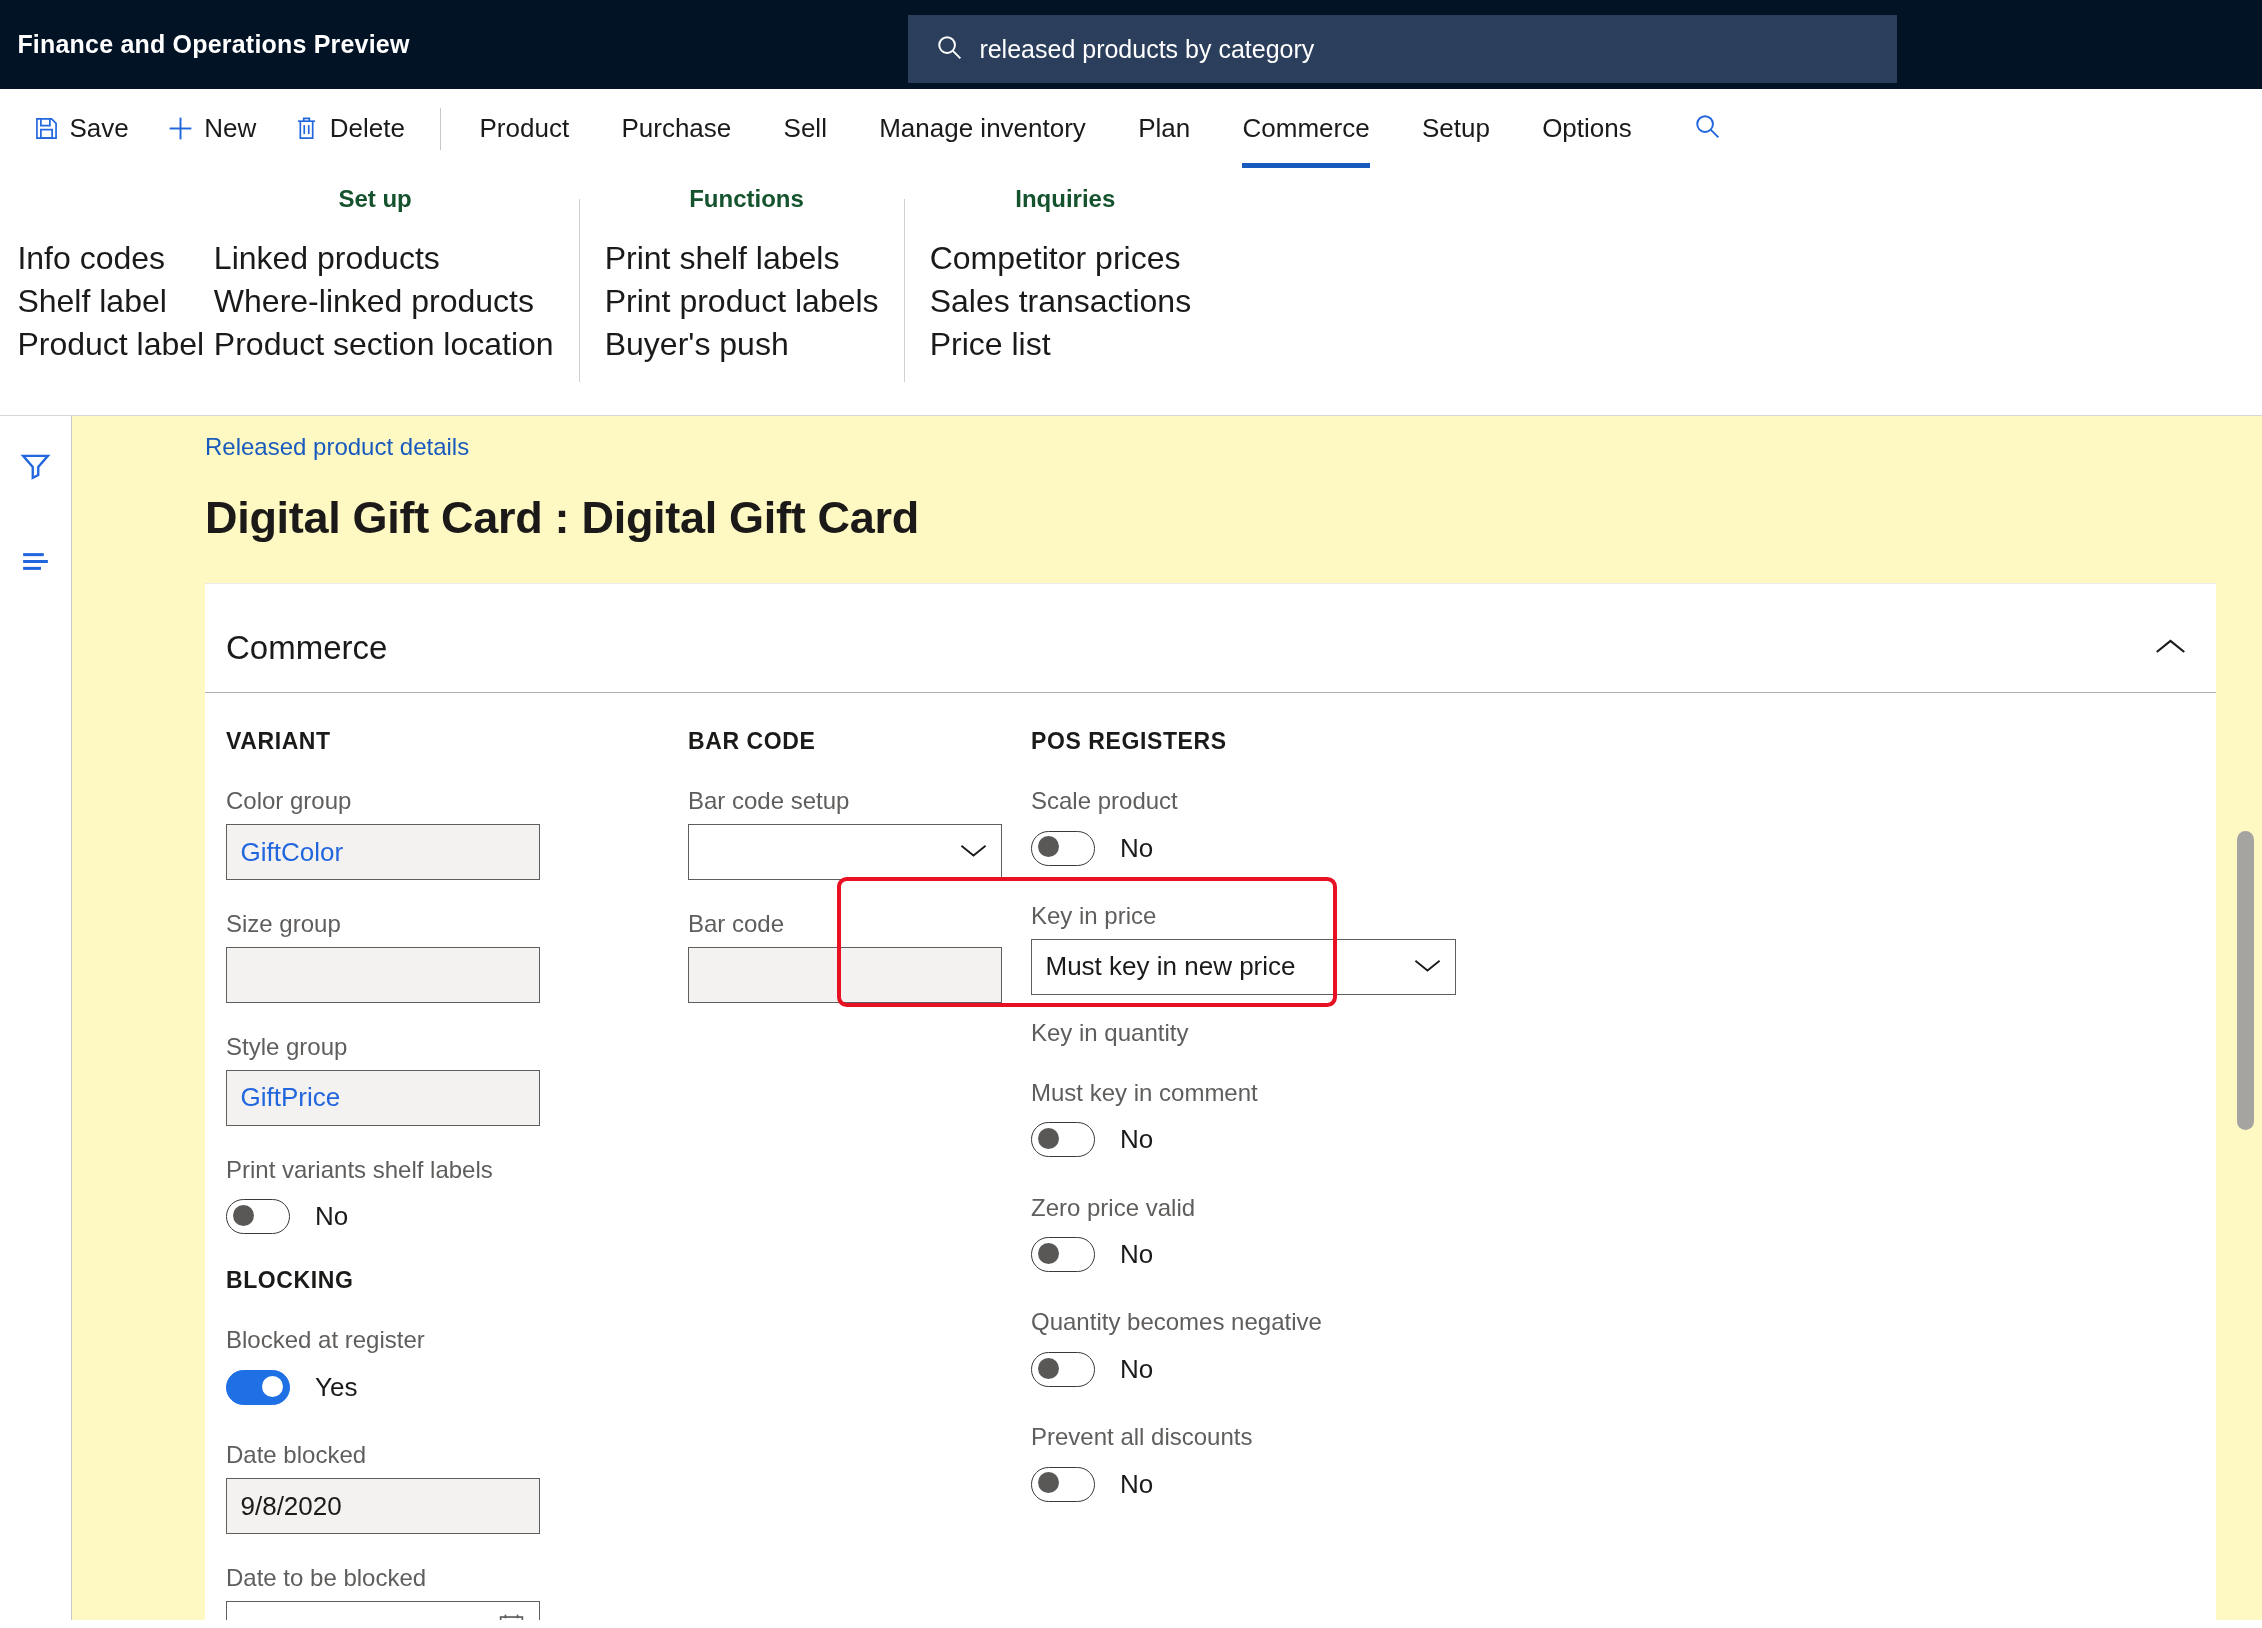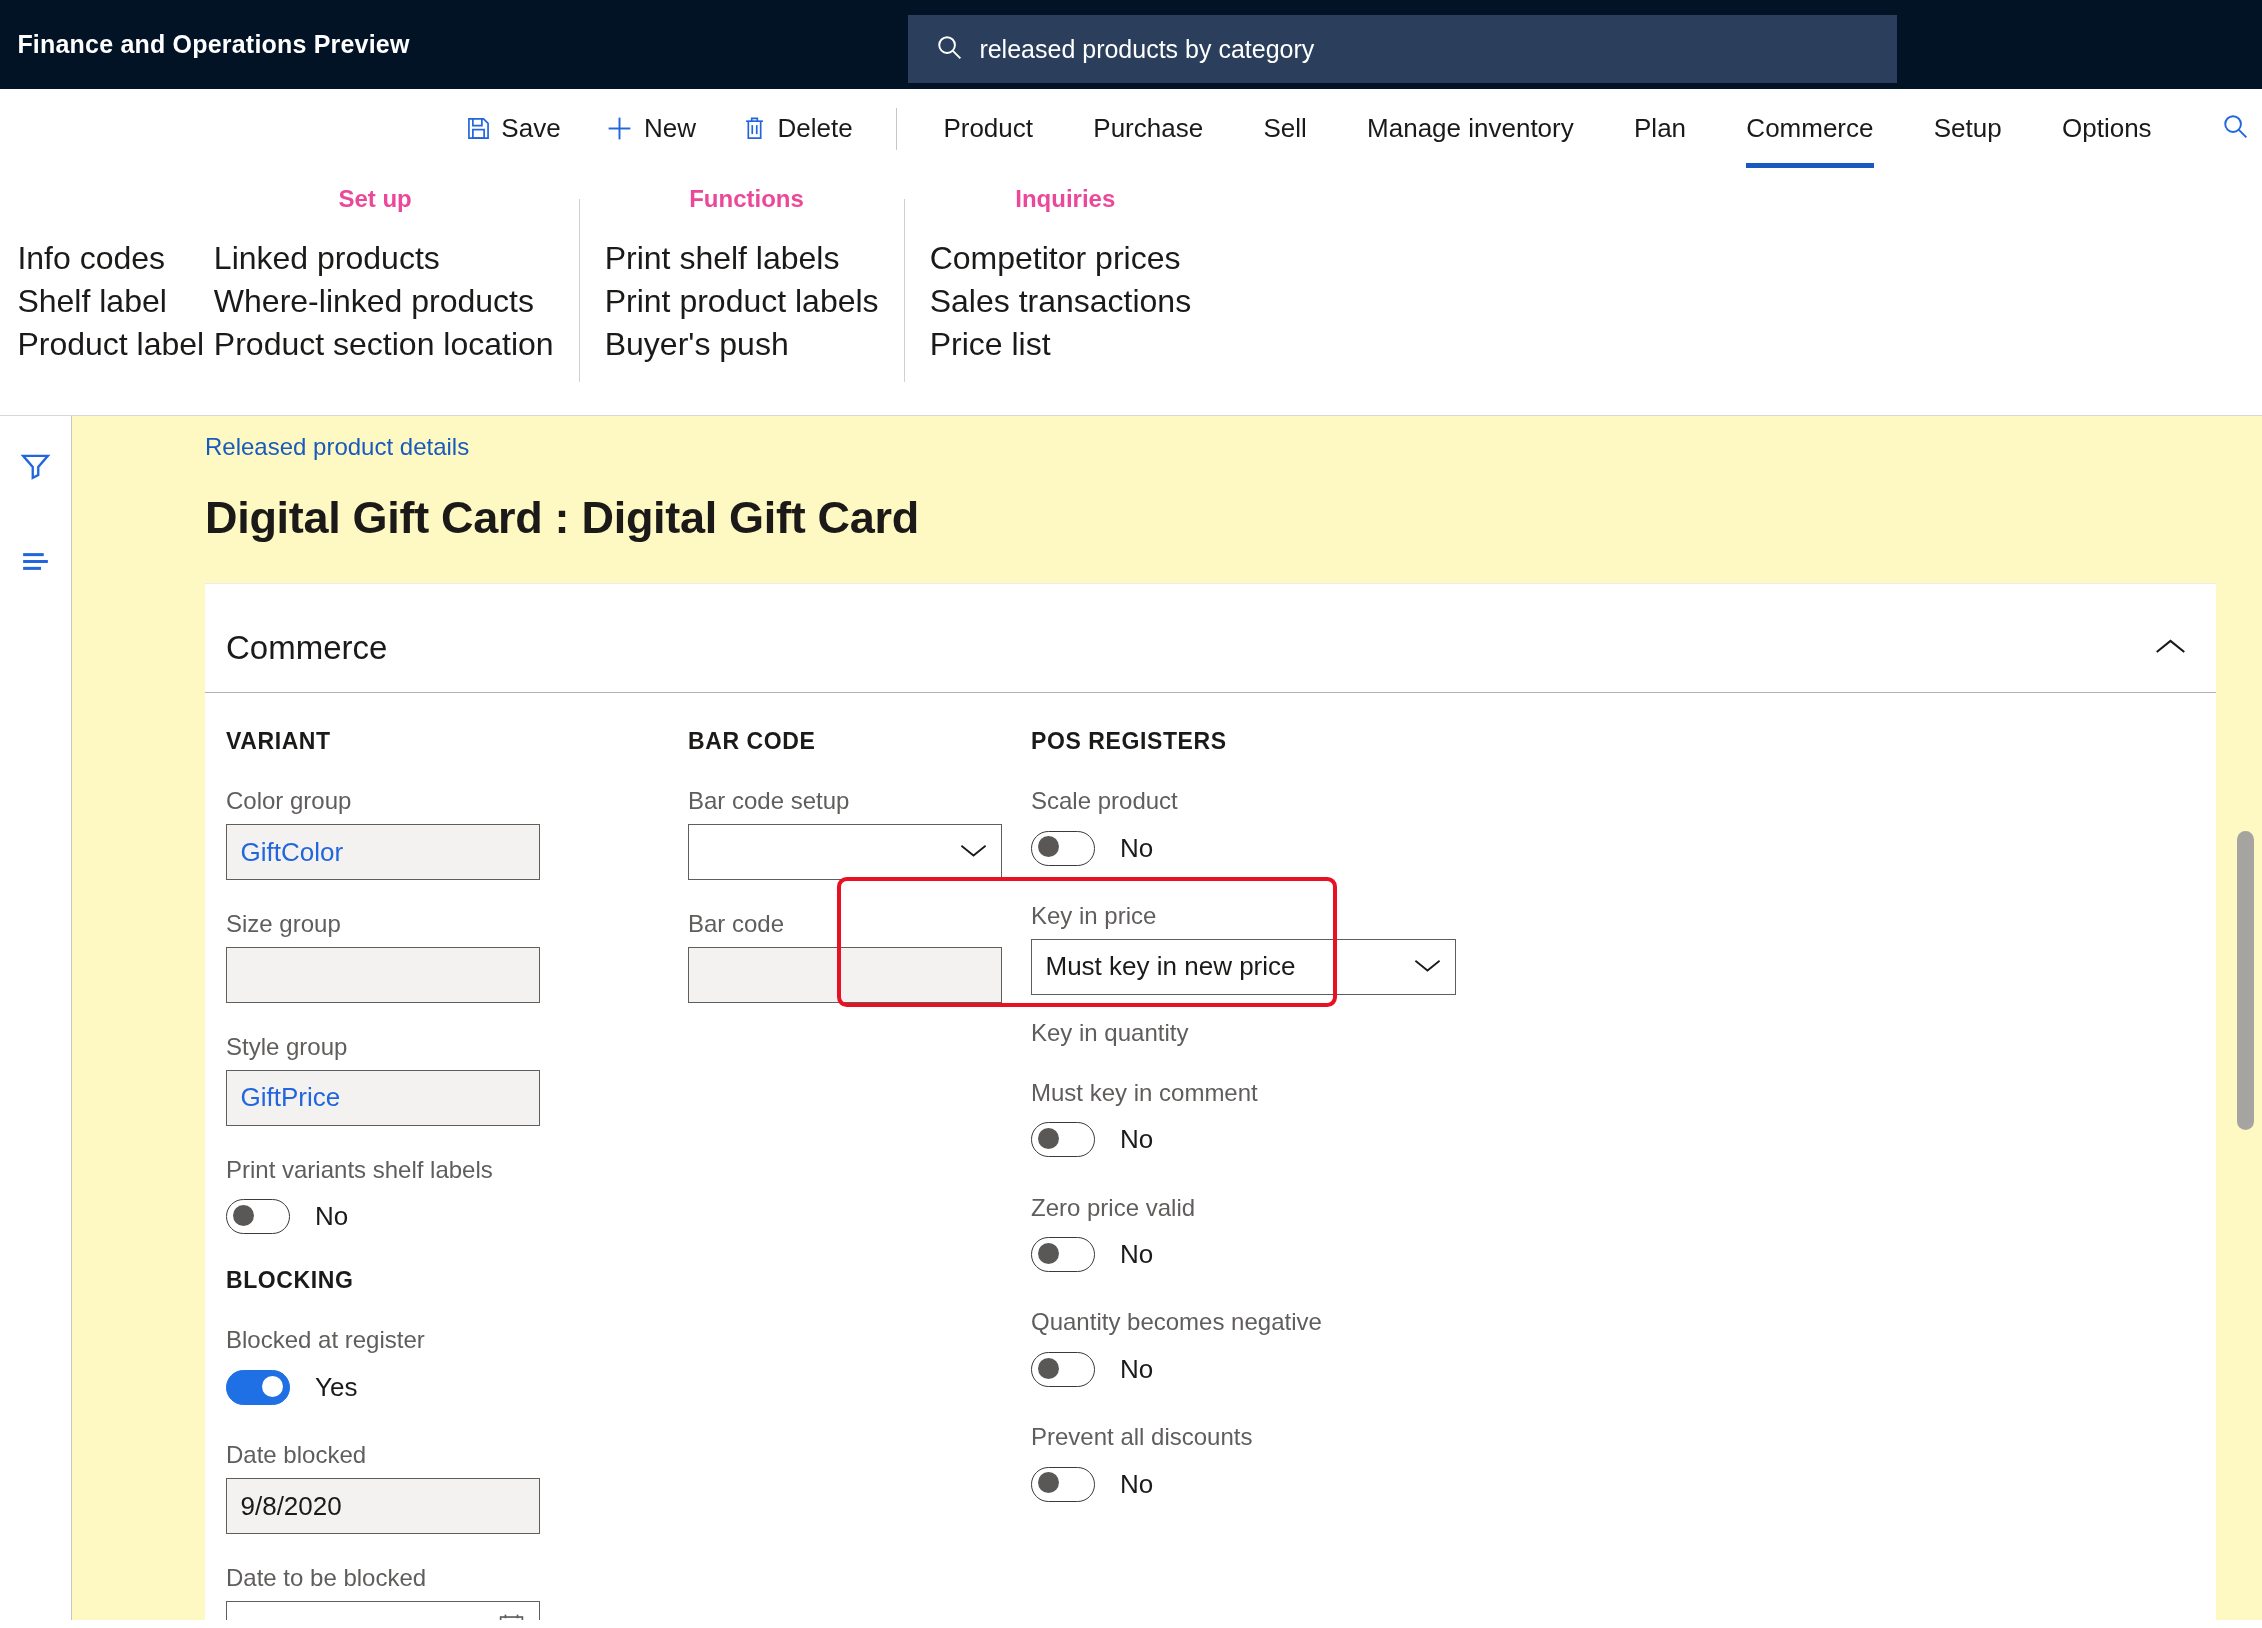--- a/index.html
+++ b/index.html
@@ -44,23 +44,22 @@
     font-size: 25px;
   }
 
   
   .actionpane {
     height: 79px;
     background: #ffffff;
     display: flex;
     align-items: center;
     padding-left: 17.4px;
-    gap: 14px;
+    gap: 6px;
     position: relative;
-    justify-content: flex-end;
   }
   .cmd {
     display: flex;
     align-items: center;
     gap: 9.7px;
     height: 60px;
     padding: 0 15.4px;
     font-size: 26px;
     color: #1b1a19;
     cursor: pointer;
@@ -109,21 +108,21 @@
     position: relative;
   }
   .rib-col {
     display: flex;
     flex-direction: column;
     min-width: 145px;
   }
   .rib-head {
     font-size: 24px;
     font-weight: bold;
-    color: #ec4899;
+    color: #14532d;
     margin-bottom: 23px;
     height: 29px;
   }
   .rib-head.blank { visibility: hidden; }
   .rib-item {
     font-size: 32px;
     color: #1b1a19;
     line-height: 43px;
     white-space: nowrap;
     cursor: pointer;

